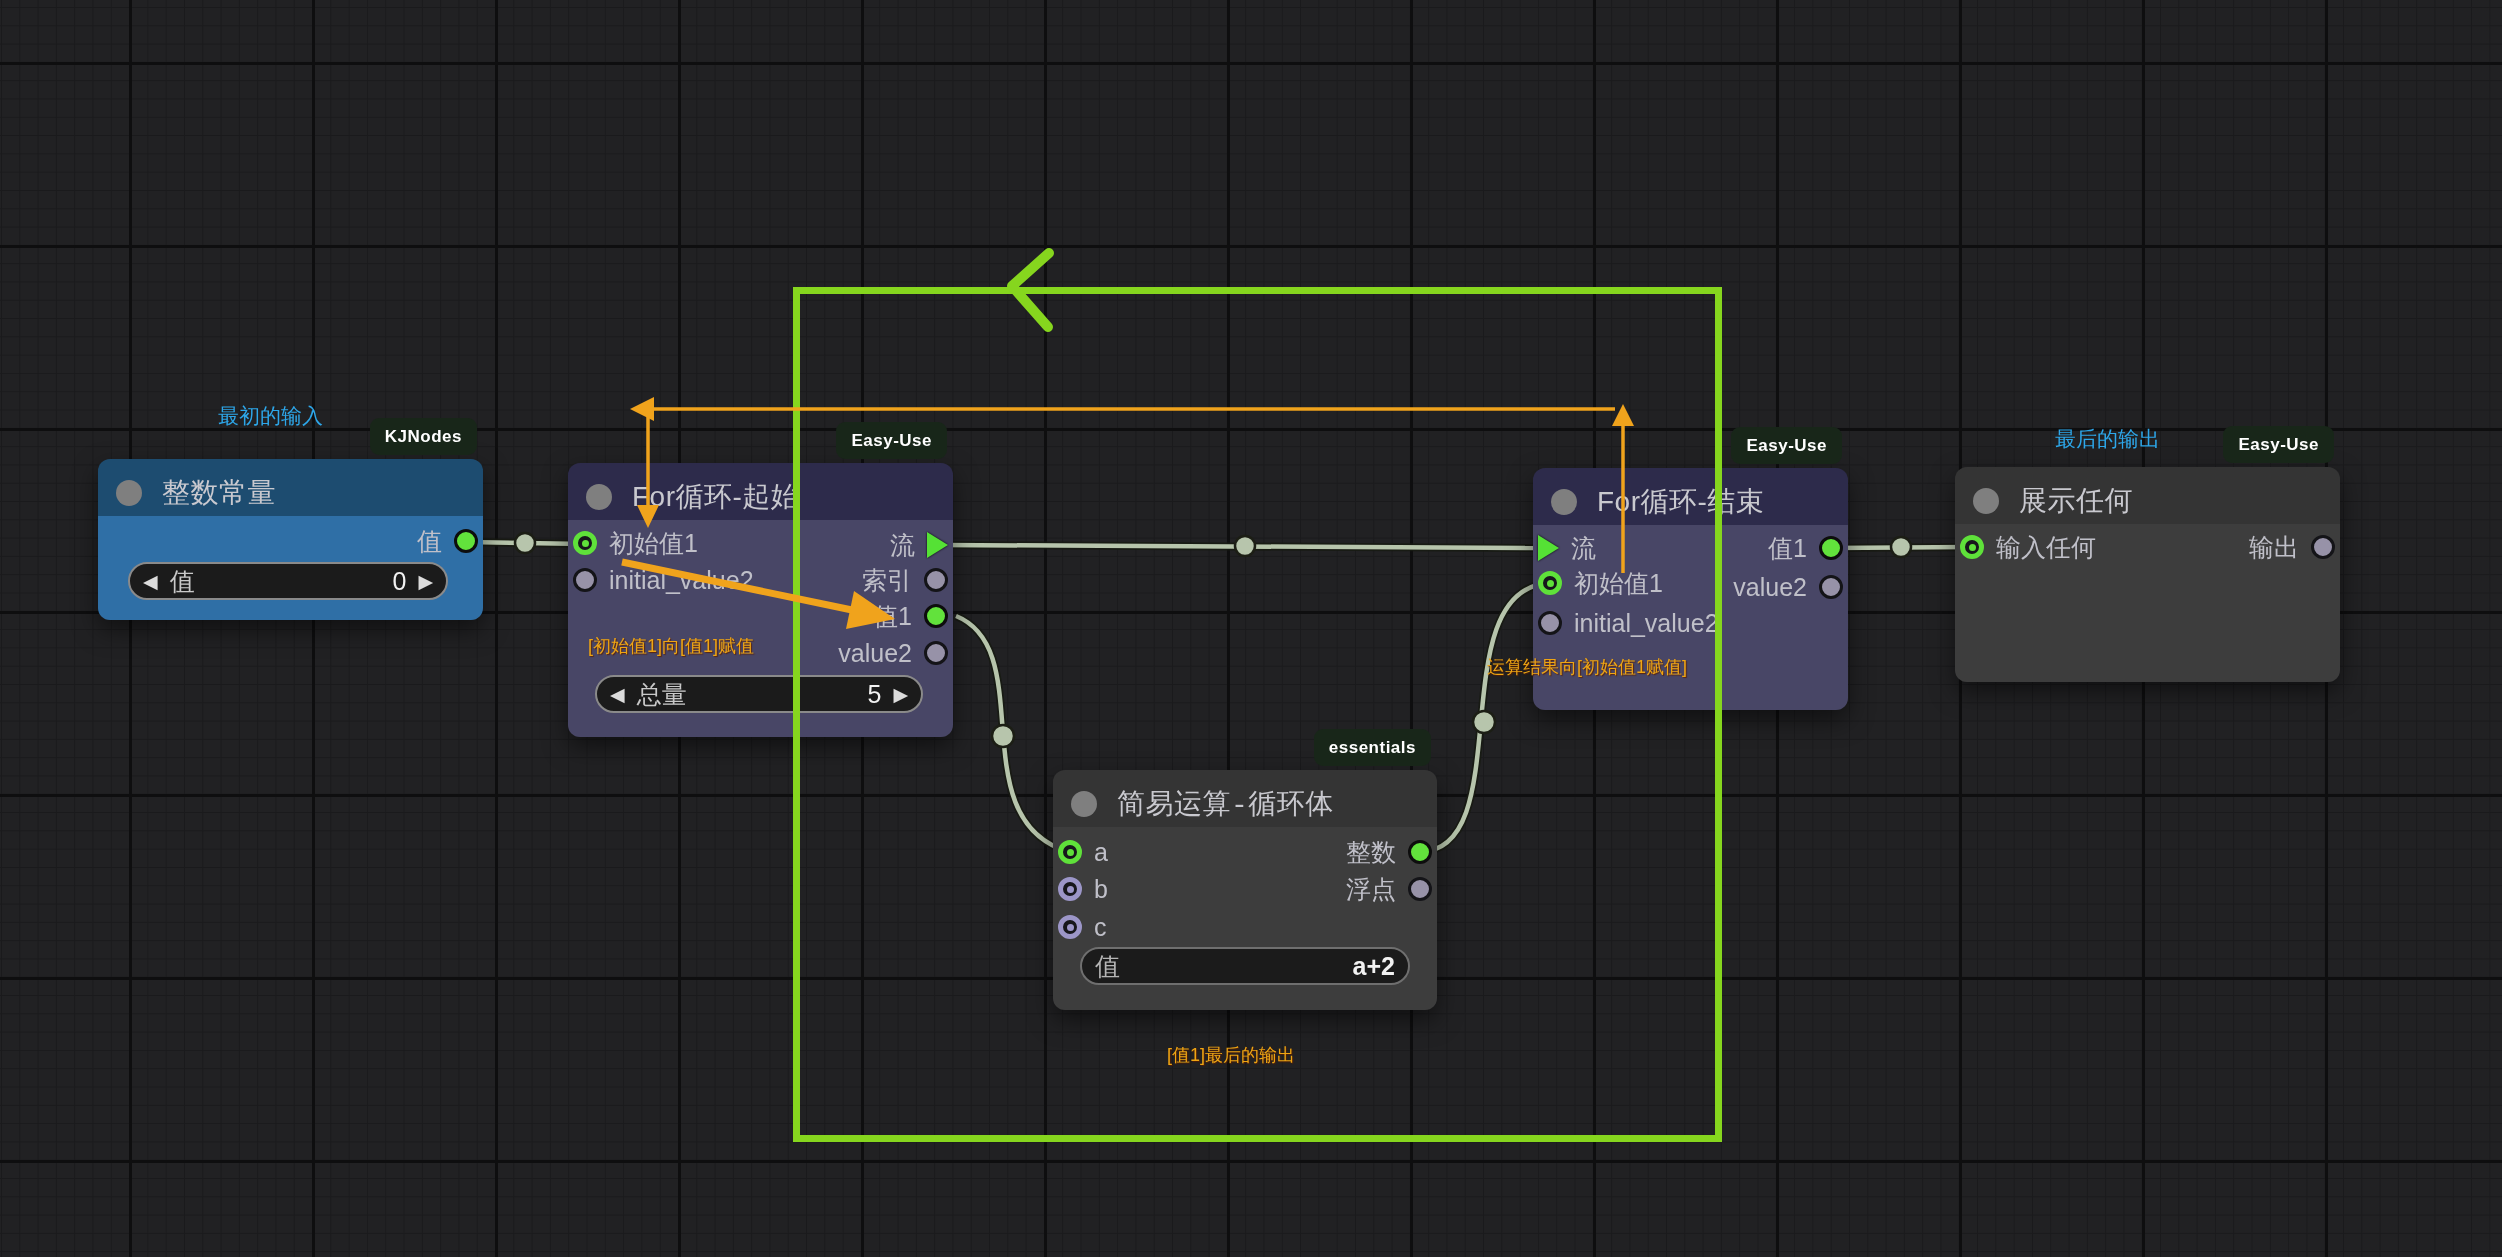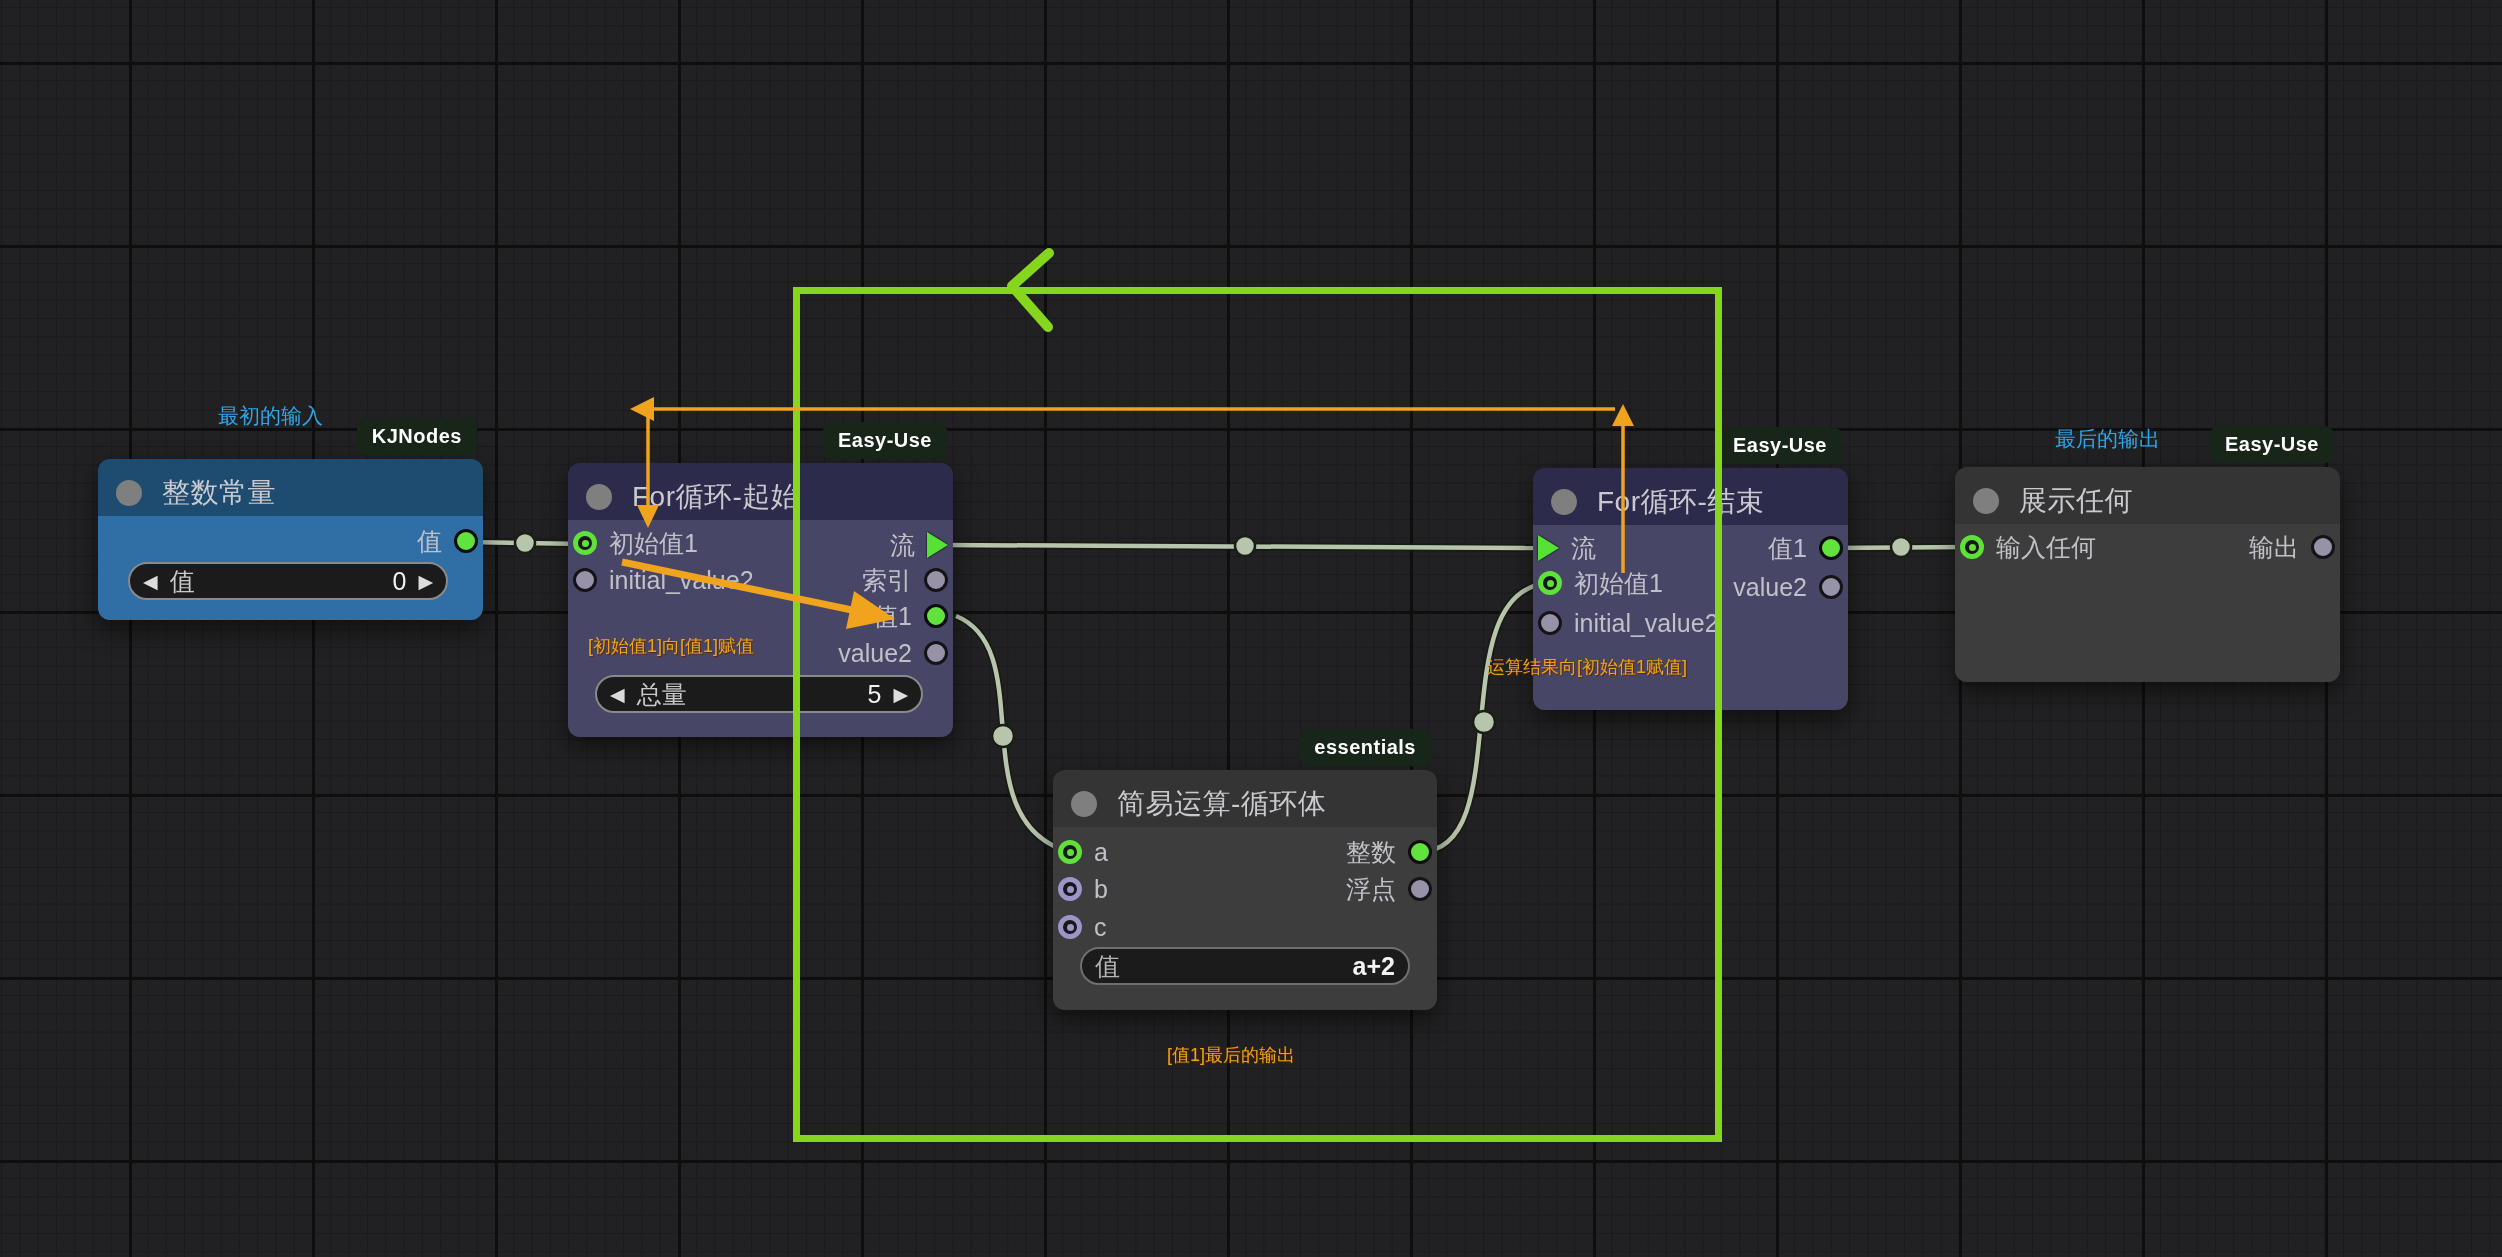--- a/index.html
+++ b/index.html
@@ -19,21 +19,21 @@
   svg.layer.top{z-index:6;}
 
   .node{position:absolute;border-radius:12px;box-shadow:0 10px 24px rgba(0,0,0,.5);z-index:2;}
   .ntitle{position:absolute;left:0;right:0;top:0;height:67px;border-radius:12px 12px 0 0;
           display:flex;align-items:center;gap:20px;padding-left:18px;box-sizing:border-box;}
   .tdot{width:26px;height:26px;border-radius:50%;background:#7f7f7f;flex:none;}
   .ttext{font-size:28px;color:#c9c9cf;letter-spacing:.5px;white-space:nowrap;}
   .nbody{position:absolute;left:0;right:0;top:57px;bottom:0;border-radius:0 0 12px 12px;}
   .blue  .ntitle{background:#1d4c70;} .blue  .nbody{background:#2f6fa6;}
   .purple .ntitle{background:#2d2b4b;} .purple .nbody{background:#484666;}
-  .darkn .ntitle{background:#343434;} .darkn .nbody{background:#3d3d3d;}
+  .darkn .ntitle{background:#343434;font-family:Liberation Mono, monospace;} .darkn .nbody{background:#3d3d3d;}
 
   .slot{position:absolute;height:30px;display:flex;align-items:center;gap:12px;
         font-size:25px;color:#c0c0c9;z-index:3;white-space:nowrap;}
   .slot.in{left:5px;}
   .slot.out{right:5px;flex-direction:row-reverse;}
   .dot{width:24px;height:24px;border-radius:50%;flex:none;box-sizing:border-box;}
   .dot.g{background:#62e23c;border:3px solid #0d0d0d;}
   .dot.gray{background:#9792a8;border:3px solid #141418;}
   .dot.ring{background:#17171c;border:5px solid #5fe13a;position:relative;}
   .dot.ring::after{content:"";position:absolute;left:50%;top:50%;width:7px;height:7px;
@@ -44,21 +44,21 @@
        border-left:21px solid #55e135;flex:none;filter:drop-shadow(0 0 1px #000);}
 
   .widget{position:absolute;height:38px;background:#1b1b1b;border:2px solid #8a8a8a;border-radius:20px;
           display:flex;align-items:center;box-sizing:border-box;padding:0 13px;gap:12px;
           font-size:25px;color:#c9c9c9;z-index:3;}
   .widget .wval{margin-left:auto;color:#f2f2f2;}
   .widget .wval.bold{font-weight:bold;}
   .warr{font-size:19px;color:#dcdcdc;flex:none;}
 
   .badge{position:absolute;top:-41px;right:6px;height:37px;background:#182619;color:#ffffff;
-         font-weight:bold;font-size:20px;display:flex;align-items:center;padding:0 15px;
+         font-weight:bold;font-size:17px;display:flex;align-items:center;padding:0 15px;
          border-radius:9px;letter-spacing:.5px;z-index:4;white-space:nowrap;}
 
   .cyanlabel{position:absolute;font-size:21px;color:#2da7ea;z-index:4;white-space:nowrap;}
   .orangenote{position:absolute;font-size:18px;color:#efa513;z-index:6;white-space:nowrap;
               text-shadow:1px 1px 1px rgba(90,30,0,.85);}
   .orangenote.big{font-size:25px;}
   .green-rect{position:absolute;left:793px;top:287px;width:929px;height:855px;
               border:7px solid #86d61e;box-sizing:border-box;z-index:5;}
 </style>
 </head>

